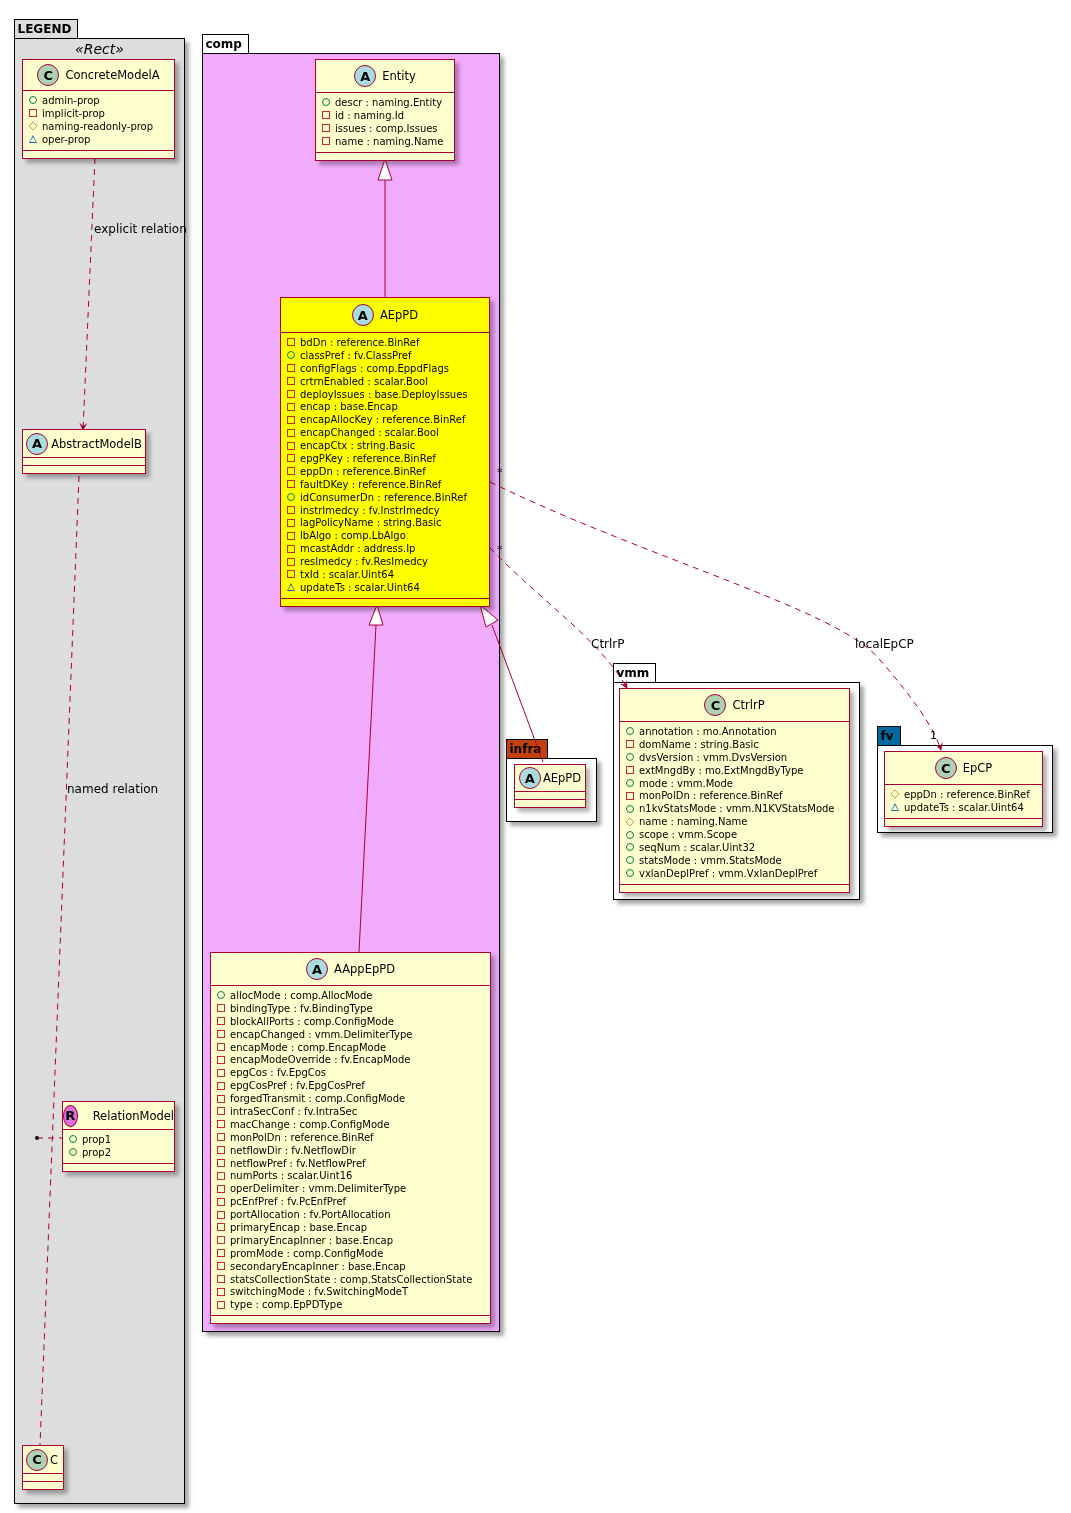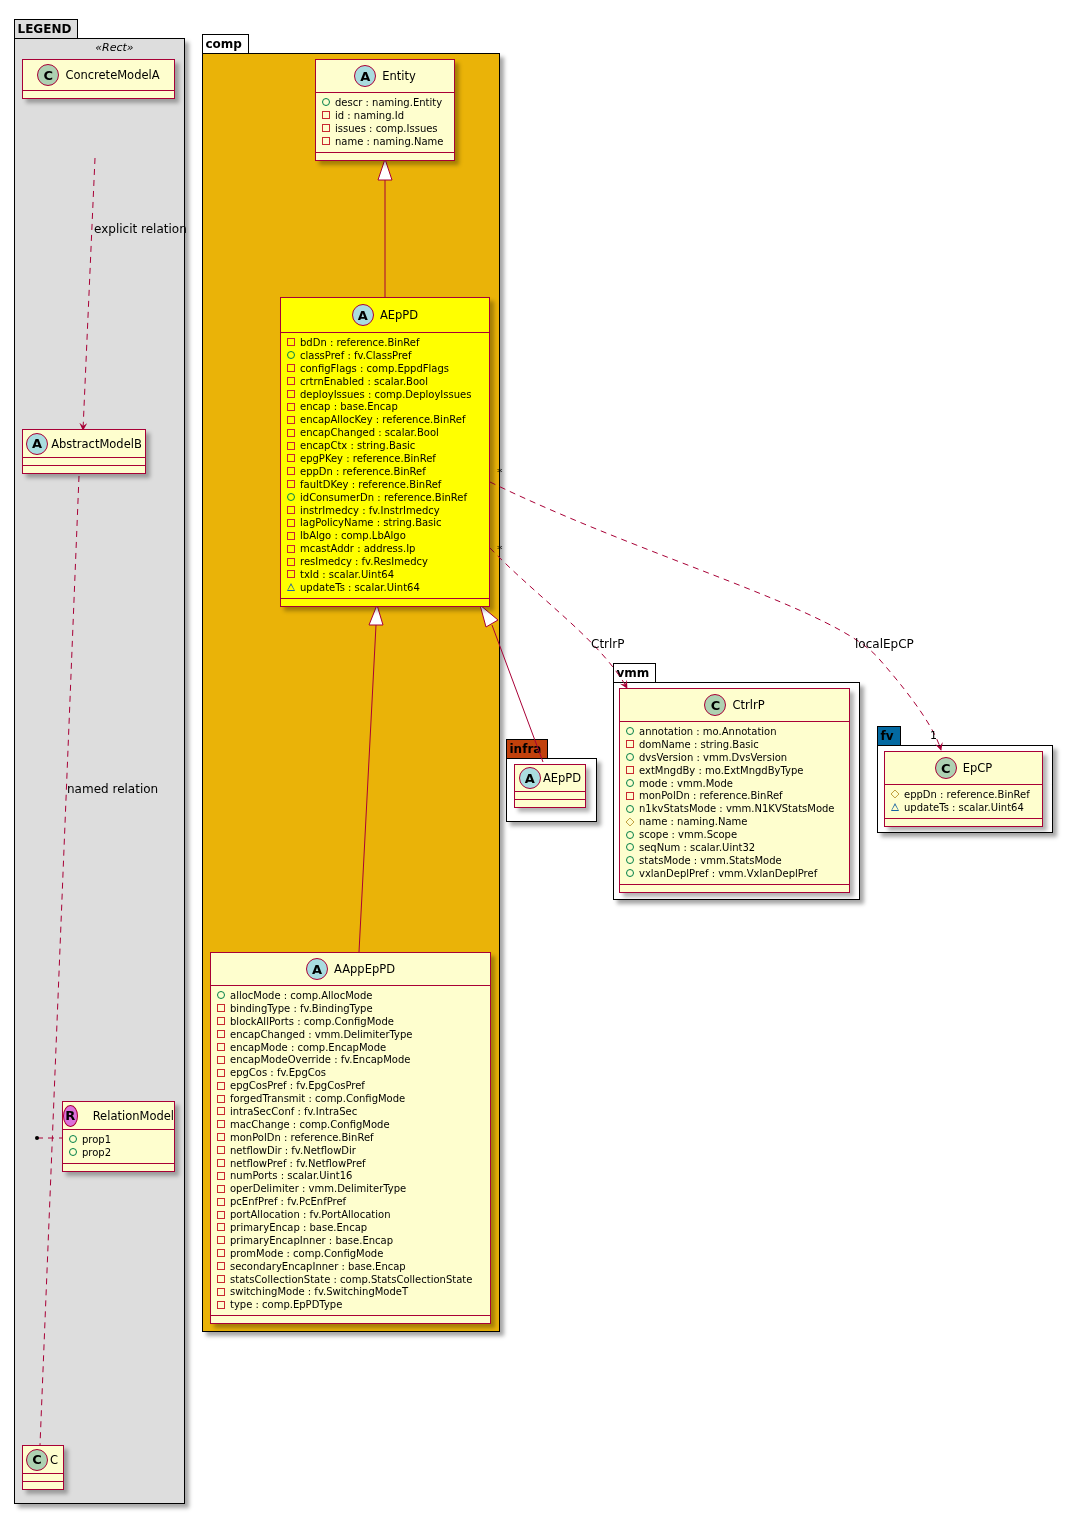--- a/index.html
+++ b/index.html
@@ -3,21 +3,21 @@
 <meta charset="utf-8">
 <style>
   html, body { margin: 0; padding: 0; background: #ffffff; }
   body { width: 1071px; height: 1513px; position: relative; overflow: hidden;
          font-family: "DejaVu Sans", sans-serif; }
   .pkg { position: absolute; border: 1.5px solid #000; background: transparent; }
   .pkg.legend { background: #dddddd; }
   .pkg-tab { position: absolute; border: 1.5px solid #000; border-bottom: none; background: inherit;
              font-weight: bold; font-size: 12px; padding: 1px 6px 0 3px; height: 17px; line-height: 17px; }
   .pkg-shadow { box-shadow: 4px 4px 4px rgba(0,0,0,0.35); }
-  .stereo { position: absolute; font-style: italic; font-size: 11px; text-align: center; padding-left: 15px; }
+  .stereo { position: absolute; font-style: italic; font-size: 14px; text-align: center; }
   .cls { position: absolute; background: #fefece; border: 1.2px solid #a80036;
          box-shadow: 4px 4px 4px rgba(0,0,0,0.3); font-size: 10px; color: #000; }
   .cls.hl { background: #ffff00; }
   .cls-head { display: flex; align-items: center; justify-content: center; border-bottom: 1.2px solid #a80036; }
   .cls-name { font-size: 11.5px; margin-left: 6px; }
   .cls-name.abs { }
   .badge { width: 20px; height: 20px; border-radius: 50%; border: 1px solid #a80036;
            display: inline-flex; align-items: center; justify-content: center; font-weight: bold; font-size: 13px; }
   .badge.C { background: #add1b2; }
   .badge.A { background: #a9dcdf; }
@@ -38,21 +38,21 @@
   .mult { position: absolute; font-size: 11px; color: #000; }
   svg#edges { position: absolute; left: 0; top: 0; }
 </style>
 </head>
 <body>
 
 <div class="pkg legend pkg-shadow" style="left:14px;top:38px;width:169px;height:1464px;">
   <div class="pkg-tab" style="left:-1.5px;top:-20px;background:#dddddd;">LEGEND</div>
   <div class="stereo" style="left:0;top:2px;width:169px;">«Rect»</div>
 </div>
-<div class="pkg pkg-shadow" style="left:202px;top:53px;width:296px;height:1277px;background:#eab308;text-decoration:underline;">
+<div class="pkg pkg-shadow" style="left:202px;top:53px;width:296px;height:1277px;background:#f0abfc;text-decoration:underline;">
   <div class="pkg-tab" style="left:-1.5px;top:-20px;background:#fff;">comp</div>
 </div>
 <div class="pkg pkg-shadow" style="left:613px;top:682px;width:245px;height:216px;background:#fff;">
   <div class="pkg-tab" style="left:-1.5px;top:-20px;background:#fff;">vmm</div>
 </div>
 <div class="pkg pkg-shadow" style="left:506px;top:758px;width:89px;height:62px;background:#fff;">
   <div class="pkg-tab" style="left:-1.5px;top:-20px;background:#c2410c;">infra</div>
 </div>
 <div class="pkg pkg-shadow" style="left:877px;top:745px;width:174px;height:86px;background:#fff;">
   <div class="pkg-tab" style="left:-1.5px;top:-20px;background:#0369a1;text-align:right;">fv</div>
@@ -91,20 +91,38 @@
 <div class="lbl" style="left:855px;top:637px;">localEpCP</div>
 <div class="mult" style="left:497px;top:543px;">*</div>
 <div class="mult" style="left:497px;top:466px;">*</div>
 <div class="mult" style="left:930px;top:729px;">1</div>
 
 <div class="cls" style="left:22px;top:59px;width:151px;">
   <div class="cls-head" style="height:30px;">
     <span class="badge C">C</span>
     <span class="cls-name">ConcreteModelA</span>
   </div>
+  <div class="attrs">
+      <div class="attr">
+        <span class="vis pub"></span>
+        <span>admin-prop</span>
+      </div>
+      <div class="attr">
+        <span class="vis priv"></span>
+        <span>implicit-prop</span>
+      </div>
+      <div class="attr">
+        <span class="vis prot"></span>
+        <span>naming-readonly-prop</span>
+      </div>
+      <div class="attr">
+        <span class="vis pkgv"></span>
+        <span>oper-prop</span>
+      </div>
+    </div>
   <div class="ops"></div>
 </div>
 
 <div class="cls" style="left:22px;top:429px;width:122px;">
   <div class="cls-head" style="height:27px;">
     <span class="badge A">A</span>
     <span class="cls-name abs" style="margin-left:3px;">AbstractModelB</span>
   </div>
   <div class="ops" style="border-bottom:1.2px solid #a80036;"></div>
   <div class="ops"></div>
@@ -180,21 +198,21 @@
       <div class="attr">
         <span class="vis priv"></span>
         <span>configFlags : comp.EppdFlags</span>
       </div>
       <div class="attr">
         <span class="vis priv"></span>
         <span>crtrnEnabled : scalar.Bool</span>
       </div>
       <div class="attr">
         <span class="vis priv"></span>
-        <span>deployIssues : comp.DeployIssues</span>
+        <span>deployIssues : base.DeployIssues</span>
       </div>
       <div class="attr">
         <span class="vis priv"></span>
         <span>encap : base.Encap</span>
       </div>
       <div class="attr">
         <span class="vis priv"></span>
         <span>encapAllocKey : reference.BinRef</span>
       </div>
       <div class="attr">

